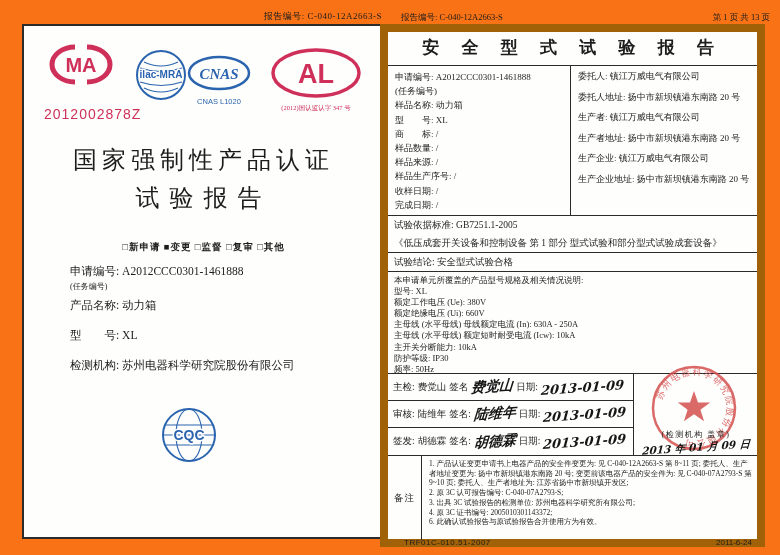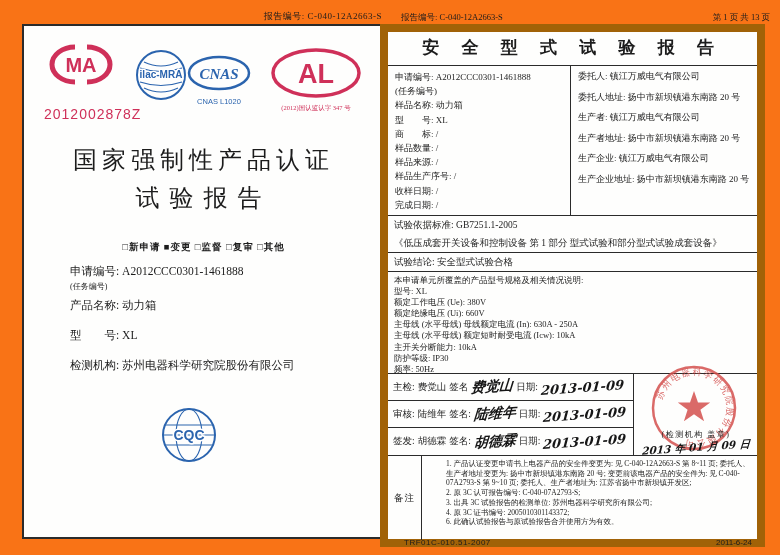--- a/index.html
+++ b/index.html
@@ -40,21 +40,21 @@
   .rp-concl-row{left:0;top:221px;width:100%;height:19px;border-bottom:1.5px solid #2b2b2b;padding:3px 12px 0 6px;box-sizing:border-box;font-size:9.5px;}
   .rp-specs-row{left:0;top:240px;width:100%;height:102px;border-bottom:1.5px solid #2b2b2b;padding:3px 6px 0 6px;box-sizing:border-box;font-size:8.5px;line-height:11.1px;}
   .rp-sig-row{left:0;width:245px;height:27px;border-bottom:1.5px solid #2b2b2b;display:flex;align-items:center;padding:0 2px 0 5px;box-sizing:border-box;font-size:9.5px;gap:3px;white-space:nowrap;}
   .sig1{top:342px;} .sig2{top:369px;} .sig3{top:396px;border-bottom:none;}
   .rp-stamp-cell{left:245px;top:342px;width:124px;height:81px;border-left:1.5px solid #2b2b2b;}
   .stamp-svg{position:absolute;left:8px;top:-16px;}
   .stamp-caption{position:absolute;bottom:15px;width:100%;text-align:center;font-size:8px;letter-spacing:1.5px;}
   .stamp-date{position:absolute;bottom:0px;width:100%;text-align:center;}
   .rp-notes-row{left:0;top:423px;width:100%;height:84px;border-top:1.5px solid #2b2b2b;}
   .rp-notes-label{position:absolute;left:0;top:0;width:33px;height:100%;border-right:1.5px solid #2b2b2b;display:flex;align-items:center;justify-content:center;font-size:9.5px;letter-spacing:1px;}
-  .rp-notes-content{margin-left:52px;padding:3px 4px 0 6px;font-size:7.5px;line-height:9.7px;}
+  .rp-notes-content{margin-left:35px;padding:3px 4px 0 6px;font-size:7.5px;line-height:9.7px;}
   .rp-footer-left{left:404px;top:538px;font-size:8px;font-family:"Liberation Sans",sans-serif;letter-spacing:.5px;}
   .rp-footer-right{left:716px;top:538px;font-size:8px;font-family:"Liberation Sans",sans-serif;}
   .hand{font-family:"DejaVu Serif",serif;font-style:italic;font-weight:bold;transform:rotate(-4deg) skewX(-8deg);display:inline-block;font-size:13px;color:#161616;}
   .hand-big{font-size:14px;}
 </style>
 </head>
 <body>
 
 <div class="canvas">
 

